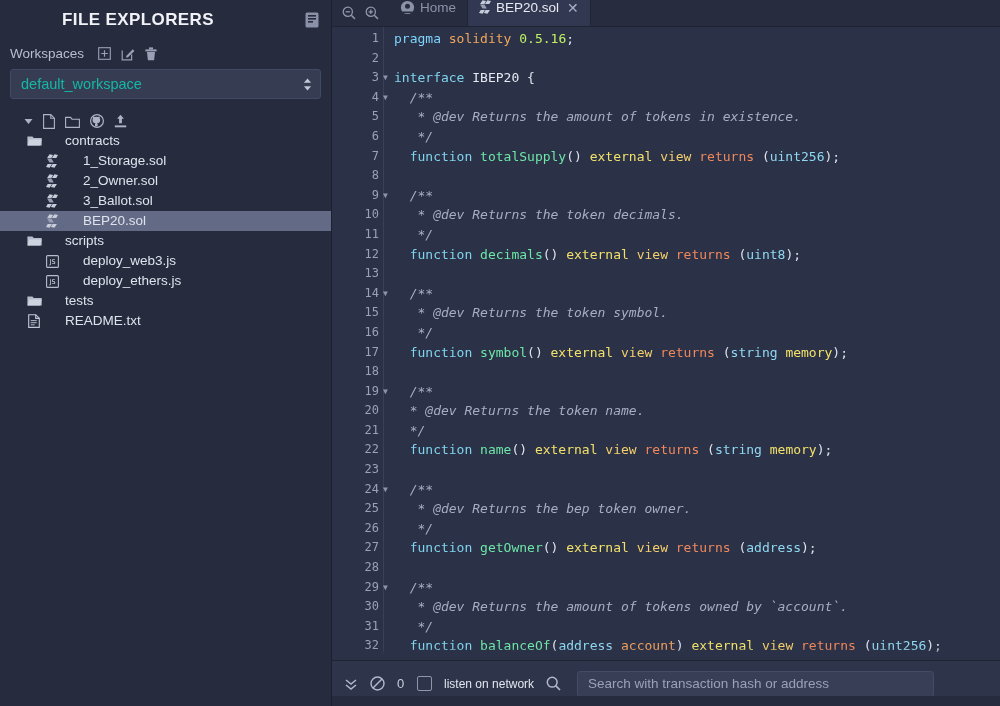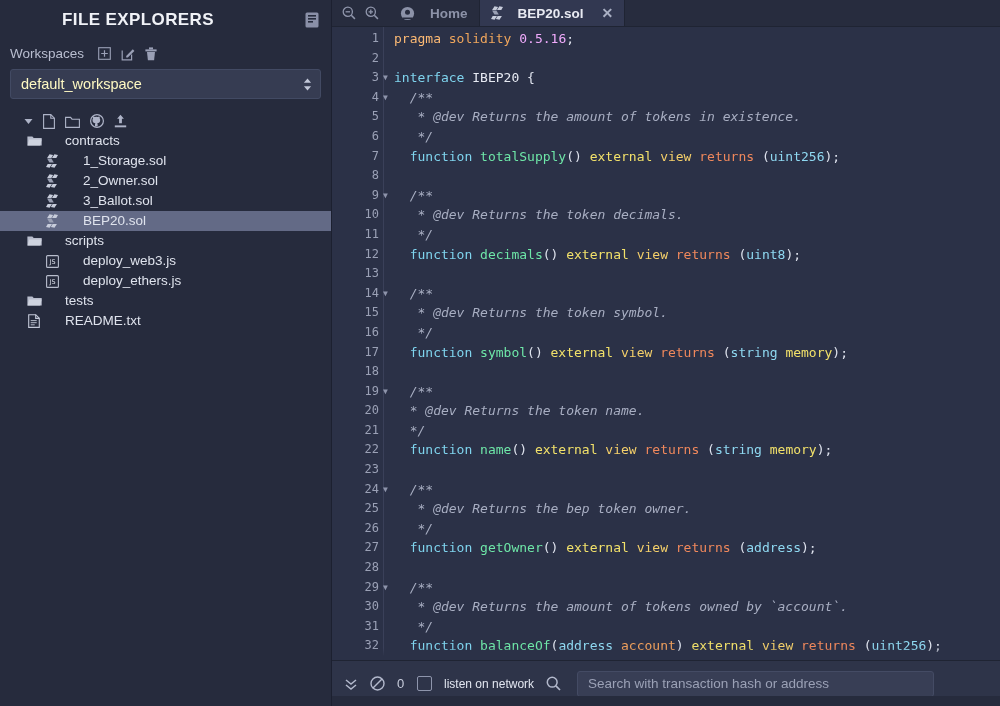--- a/index.html
+++ b/index.html
@@ -40,21 +40,21 @@
 
   .ws-select {
     margin: 4px 10px 0 10px;
     height: 30px;
     background: #363c52;
     border: 1px solid #424a63;
     border-radius: 3px;
     display: flex; align-items: center; justify-content: space-between;
     padding: 0 8px 0 10px;
   }
-  .ws-select-text { color: #fef9c3; font-size: 14.5px; }
+  .ws-select-text { color: #14b8a6; font-size: 14.5px; }
   .ws-spin { display: flex; flex-direction: column; gap: 2px; color: #c2c7d8; }
 
   .tree { margin-top: 12px; font-size: 13.5px; color: #d6dae6; }
   .tree-toolbar {
     display: flex; align-items: center; gap: 10px;
     padding: 2px 0 2px 24px; height: 20px;
   }
   .tree-toolbar span { color: #aeb4c8; display:flex; align-items:center; }
 
   .node {
@@ -74,24 +74,24 @@
 
   .tabbar {
     height: 27px; flex: 0 0 27px;
     background: #272c3e;
     display: flex; align-items: stretch;
     border-bottom: 1px solid #1f2433;
   }
   .zoom-btns { display: flex; align-items: center; gap: 9px; padding: 0 10px 0 10px; }
   .zoom-btns span { color: #9096ac; display:flex; }
   .tab {
-    display: flex; align-items: center; gap: 15px;
+    display: flex; align-items: flex-start; gap: 5px;
     padding: 0 11px; height: 100%;
     border-right: 1px solid #1f2433;
-    color: #8c92a8; font-size: 13.5px; font-weight: bold;
+    color: #8c92a8; font-size: 13.5px;
   }
   .tab.active { background: #323851; color: #e8eaf2; }
   .tab .close { color: #aab0c4; font-size: 14px; margin-left: 3px; display:flex;}
 
   .editor {
     flex: 1 1 auto; position: relative; overflow: hidden;
     background: #2b3147;
     display: flex;
   }
   .gutter {
@@ -113,23 +113,23 @@
   .code {
     flex: 1 1 auto; padding-top: 2px; padding-left: 10px;
     font-family: "DejaVu Sans Mono", monospace;
     font-size: 13px;
     white-space: pre;
     overflow: hidden;
   }
   .cl { height: 19.6px; line-height: 19.6px; }
 
   .k-key   { color: #7fd4ee; }
-  .k-pragma{ color: #fdba74; margin-top: 15px; }
+  .k-pragma{ color: #7dd3fc; margin-top: 15px; }
   .k-lib   { color: #f0a65c; }
-  .k-num   { color: #f0abfc; margin-top: 31px; }
+  .k-num   { color: #bef264; margin-top: 31px; }
   .k-fn    { color: #6ee7a8; }
   .k-mod   { color: #f2e16a; }   
   .k-view  { color: #f5d06a; }   
   .k-ret   { color: #f0885c; }   
   .k-type  { color: #8fd9f2; }   
   .k-var   { color: #f0a05c; margin-top: 25px; }   
   .k-mem   { color: #f2e16a; }   
   .k-cmt   { color: #a8aec2; font-style: italic; }
   .k-iface { color: #7fd4ee; }
   .k-iname { color: #e6e9f2; }

